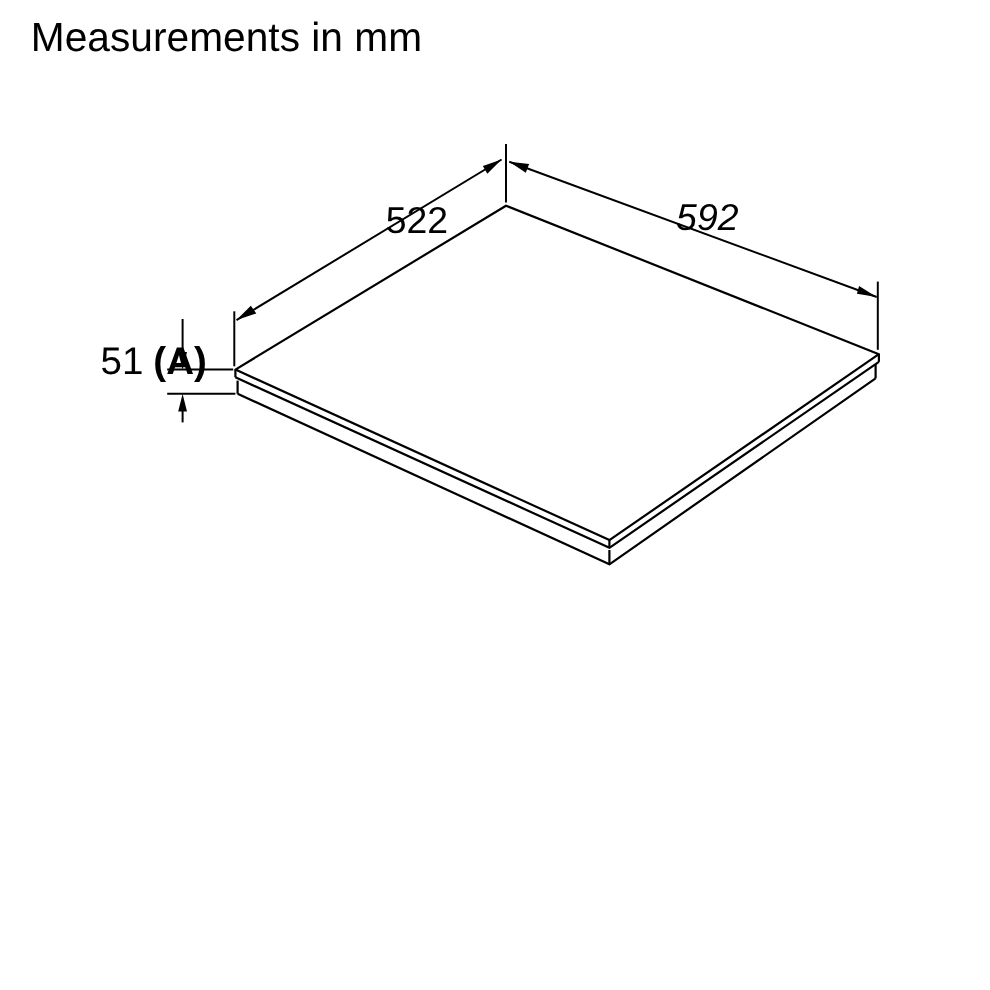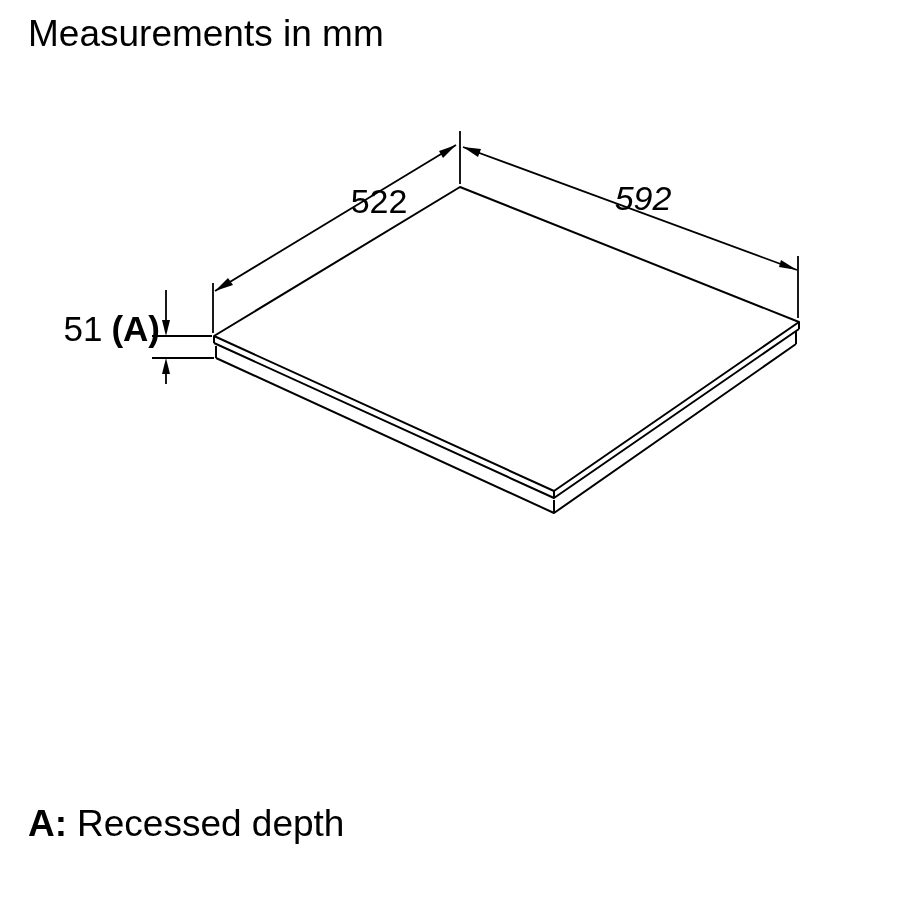--- a/index.html
+++ b/index.html
@@ -42,21 +42,21 @@
     transform: translateX(-50%);
     font-style: italic;
   }
   .dim-522 {
     left: 331px;
     top: 183px;
     transform: translateX(-50%);
     margin-left: 48px;
   }
   .dim-recess {
-    right: 740px;
+    right: 712px;
     top: 310px;
     font-size: 35px;
     text-align: left;
   }
   .dim-recess .ref {
     font-weight: bold;
     margin-left: 9px;
   }
   .legend {
     left: 28px;
@@ -113,15 +113,14 @@
   </svg>
 
   <div class="label title">Measurements in mm</div>
 
   <div class="label dim-label dim-592">592</div>
 
   <div class="label dim-label dim-522">522</div>
 
   <div class="label dim-label dim-recess"><span>51</span><span class="ref">(A)</span></div>
 
-  <div class="label legend"><span class="key">A:</span><span class="text">Recessed depth</span></div>
 
 </div>
 
 </body></html>

